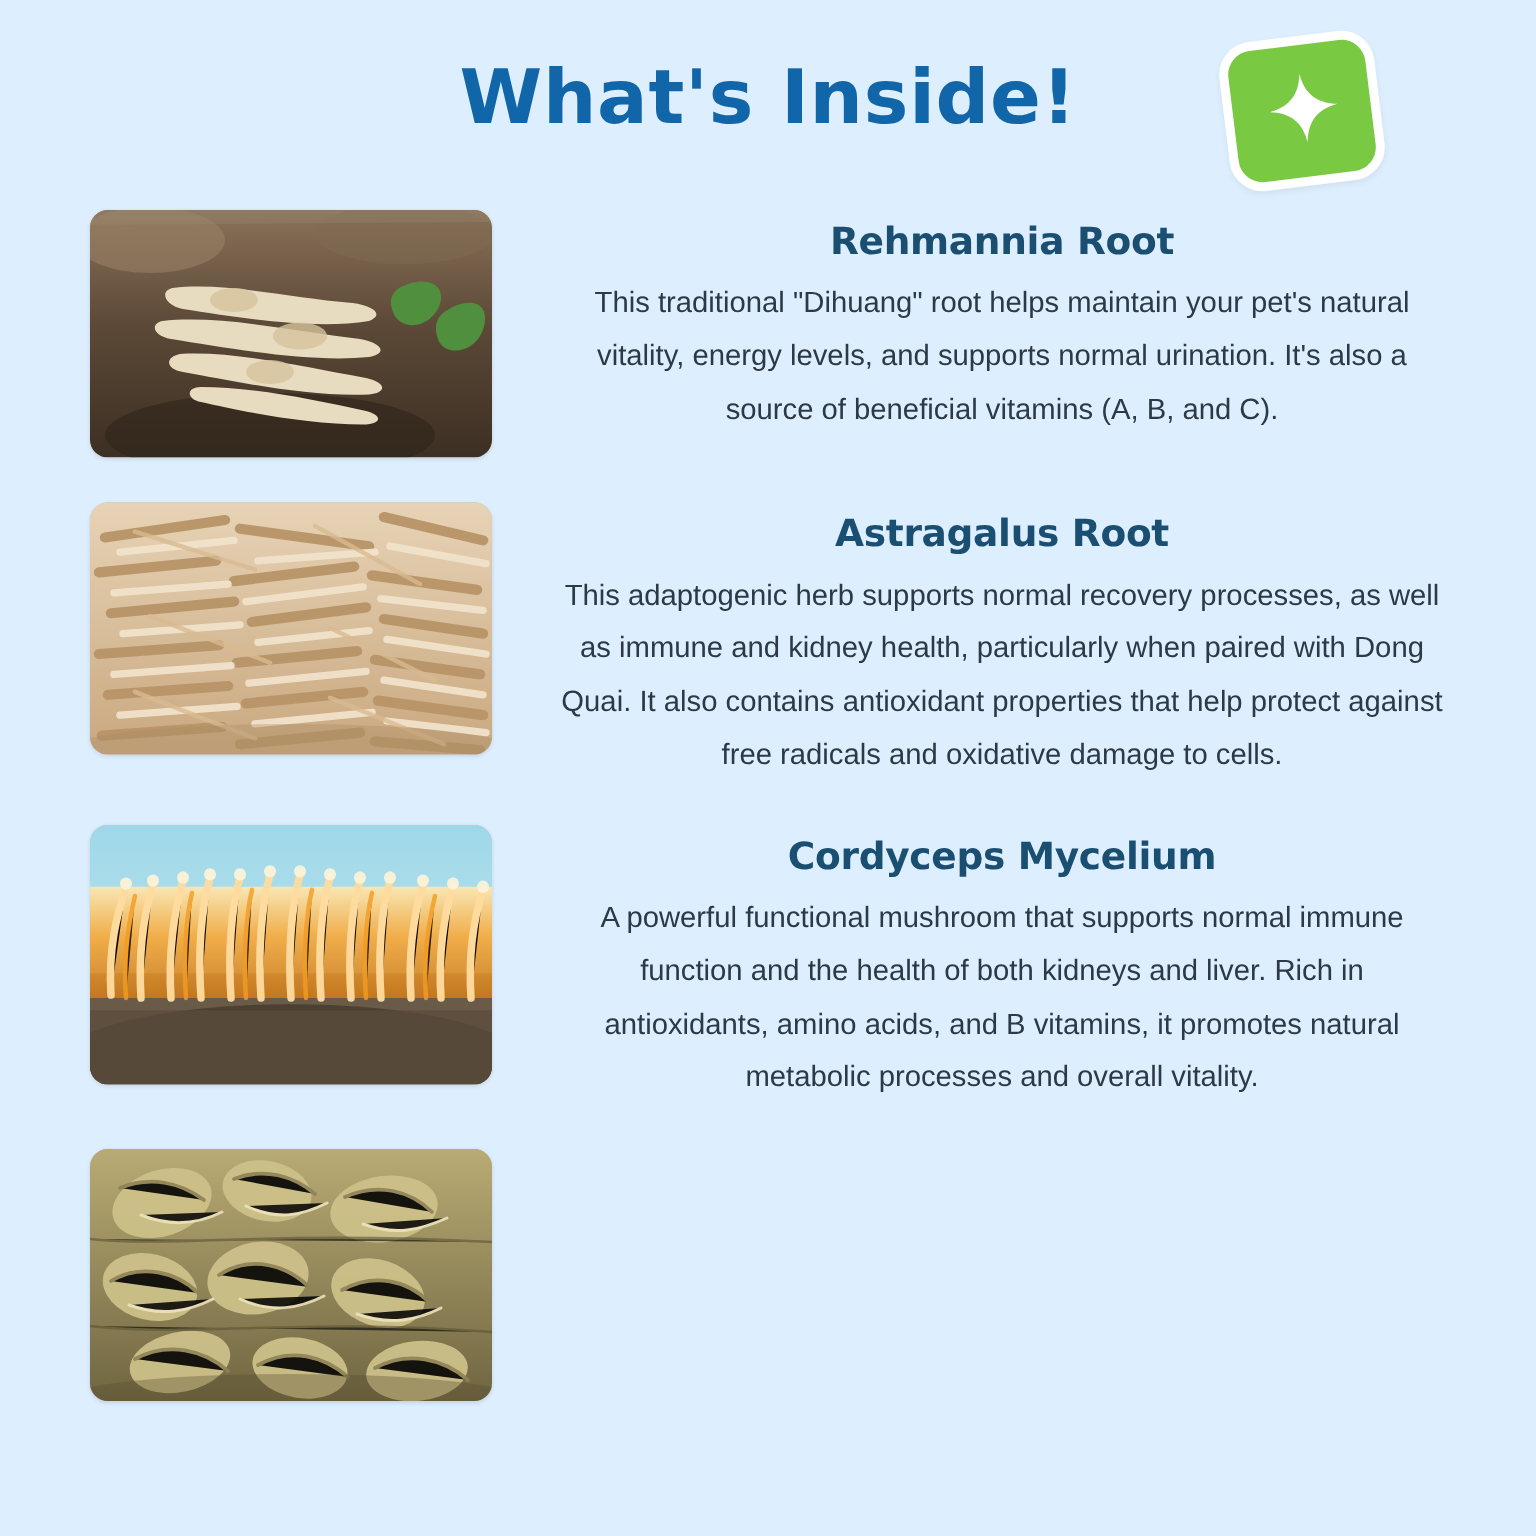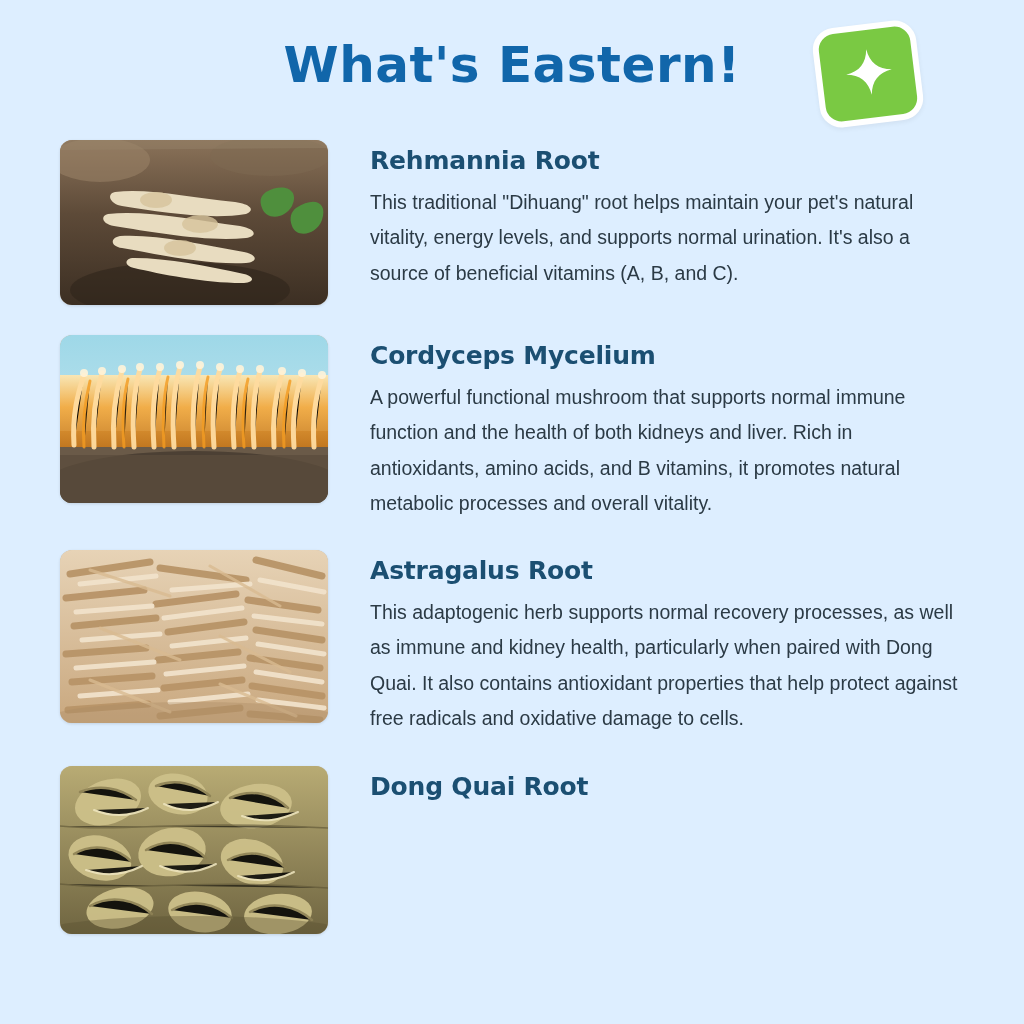--- a/index.html
+++ b/index.html
@@ -65,20 +65,21 @@
     top: 29px;
     width: 46px;
     height: 46px;
     transform: rotate(-7deg);
   }
 
   
   .list {
     position: relative;
     padding: 0 58px 0 60px;
+    text-align: center;
   }
   .item {
     display: flex;
     align-items: flex-start;
     margin-bottom: 26px;
   }
   .thumb {
     flex: 0 0 auto;
     width: 268px;
     height: 168px;
@@ -121,21 +122,21 @@
   .item:nth-child(2) { margin-top: 30px; }
   .item:nth-child(3) { margin-top: 28px; }
   .item:nth-child(4) { margin-top: 29px; }
 </style>
 </head>
 <body>
 
 <div class="page">
 
   <div class="header">
-    <h1 class="title">What's Eastern!</h1>
+    <h1 class="title">What's Inside!</h1>
 
     <div class="badge">
       <div class="badge-card"></div>
       <svg class="badge-spark" viewBox="0 0 100 100">
         <path d="M50 0 C54 30 70 46 100 50 C70 54 54 70 50 100 C46 70 30 54 0 50 C30 46 46 30 50 0 Z" fill="#ffffff"></path>
       </svg>
     </div>
   </div>
 
   <div class="list">
@@ -168,87 +169,20 @@
           <g fill="#4f8f3d">
             <path d="M236 68 C254 56 268 62 262 80 C256 96 236 98 232 86 C229 78 231 72 236 68 Z"></path>
             <path d="M206 52 C224 42 240 50 232 66 C224 80 206 80 202 68 C199 60 201 56 206 52 Z"></path>
           </g>
           <path d="M0 0 L268 0 L268 8 L0 10 Z" fill="#9b8a70" opacity="0.35"></path>
         </svg>
       </div>
       <div class="body">
         <h2 class="item-title">Rehmannia Root</h2>
         <p class="item-text">This traditional "Dihuang" root helps maintain your pet's natural vitality, energy levels, and supports normal urination. It's also a source of beneficial vitamins (A, B, and C).</p>
-      </div>
-    </div>
-
-    <div class="item">
-      <div class="thumb">
-        <svg viewBox="0 0 268 168" preserveAspectRatio="none">
-          <defs>
-            <linearGradient id="sky2" x1="0" y1="0" x2="0" y2="1">
-              <stop offset="0%" stop-color="#9ed8e8"></stop>
-              <stop offset="100%" stop-color="#cfe9ef"></stop>
-            </linearGradient>
-            <linearGradient id="cord2" x1="0" y1="0" x2="0" y2="1">
-              <stop offset="0%" stop-color="#ffe7b0"></stop>
-              <stop offset="45%" stop-color="#f6a93b"></stop>
-              <stop offset="100%" stop-color="#c97a1d"></stop>
-            </linearGradient>
-          </defs>
-          <rect width="268" height="168" fill="url(#sky2)"></rect>
-          <rect y="96" width="268" height="72" fill="#6a5a48"></rect>
-          <ellipse cx="134" cy="150" rx="150" ry="34" fill="#4c4034"></ellipse>
-          <g fill="url(#cord2)">
-            <rect x="0" y="40" width="268" height="72" opacity="0.92"></rect>
-          </g>
-          <g stroke="#ffdca0" stroke-width="5" stroke-linecap="round" opacity="0.95">
-            <path d="M14 110 C12 80 18 58 24 40"></path>
-            <path d="M34 112 C32 82 36 58 42 38"></path>
-            <path d="M54 112 C52 84 56 56 62 36"></path>
-            <path d="M74 112 C72 84 74 56 80 34"></path>
-            <path d="M94 112 C92 84 94 54 100 34"></path>
-            <path d="M114 112 C112 84 114 54 120 32"></path>
-            <path d="M134 112 C132 84 134 54 140 32"></path>
-            <path d="M154 112 C152 84 154 54 160 34"></path>
-            <path d="M174 112 C172 84 174 56 180 36"></path>
-            <path d="M194 112 C192 84 194 56 200 36"></path>
-            <path d="M214 112 C212 84 216 58 222 38"></path>
-            <path d="M234 112 C232 84 236 58 242 40"></path>
-            <path d="M254 112 C252 82 256 60 262 42"></path>
-          </g>
-          <g stroke="#f39c22" stroke-width="3" stroke-linecap="round" opacity="0.8">
-            <path d="M24 112 C22 86 26 62 30 46"></path>
-            <path d="M64 112 C62 86 64 60 68 44"></path>
-            <path d="M104 112 C102 86 104 58 108 42"></path>
-            <path d="M144 112 C142 86 144 58 148 42"></path>
-            <path d="M184 112 C182 86 184 60 188 44"></path>
-            <path d="M224 112 C222 86 226 62 230 46"></path>
-          </g>
-          <g fill="#fff4da" opacity="0.9">
-            <circle cx="24" cy="38" r="4"></circle>
-              <circle cx="42" cy="36" r="4"></circle>
-            <circle cx="62" cy="34" r="4"></circle>
-              <circle cx="80" cy="32" r="4"></circle>
-            <circle cx="100" cy="32" r="4"></circle>
-              <circle cx="120" cy="30" r="4"></circle>
-            <circle cx="140" cy="30" r="4"></circle>
-              <circle cx="160" cy="32" r="4"></circle>
-            <circle cx="180" cy="34" r="4"></circle>
-              <circle cx="200" cy="34" r="4"></circle>
-            <circle cx="222" cy="36" r="4"></circle>
-              <circle cx="242" cy="38" r="4"></circle>
-            <circle cx="262" cy="40" r="4"></circle>
-          </g>
-          <rect y="120" width="268" height="48" fill="#5b4c3c" opacity="0.75"></rect>
-        </svg>
-      </div>
-      <div class="body">
-        <h2 class="item-title">Cordyceps Mycelium</h2>
-        <p class="item-text">A powerful functional mushroom that supports normal immune function and the health of both kidneys and liver. Rich in antioxidants, amino acids, and B vitamins, it promotes natural metabolic processes and overall vitality.</p>
       </div>
     </div>
 
     <div class="item">
       <div class="thumb">
         <svg viewBox="0 0 268 173" preserveAspectRatio="none">
           <defs>
             <linearGradient id="astra3" x1="0" y1="0" x2="0" y2="1">
               <stop offset="0%" stop-color="#e7d3b6"></stop>
               <stop offset="100%" stop-color="#c9a87f"></stop>
@@ -306,20 +240,87 @@
       <div class="body">
         <h2 class="item-title">Astragalus Root</h2>
         <p class="item-text">This adaptogenic herb supports normal recovery processes, as well as immune and kidney health, particularly when paired with Dong Quai. It also contains antioxidant properties that help protect against free radicals and oxidative damage to cells.</p>
       </div>
     </div>
 
     <div class="item">
       <div class="thumb">
         <svg viewBox="0 0 268 168" preserveAspectRatio="none">
           <defs>
+            <linearGradient id="sky2" x1="0" y1="0" x2="0" y2="1">
+              <stop offset="0%" stop-color="#9ed8e8"></stop>
+              <stop offset="100%" stop-color="#cfe9ef"></stop>
+            </linearGradient>
+            <linearGradient id="cord2" x1="0" y1="0" x2="0" y2="1">
+              <stop offset="0%" stop-color="#ffe7b0"></stop>
+              <stop offset="45%" stop-color="#f6a93b"></stop>
+              <stop offset="100%" stop-color="#c97a1d"></stop>
+            </linearGradient>
+          </defs>
+          <rect width="268" height="168" fill="url(#sky2)"></rect>
+          <rect y="96" width="268" height="72" fill="#6a5a48"></rect>
+          <ellipse cx="134" cy="150" rx="150" ry="34" fill="#4c4034"></ellipse>
+          <g fill="url(#cord2)">
+            <rect x="0" y="40" width="268" height="72" opacity="0.92"></rect>
+          </g>
+          <g stroke="#ffdca0" stroke-width="5" stroke-linecap="round" opacity="0.95">
+            <path d="M14 110 C12 80 18 58 24 40"></path>
+            <path d="M34 112 C32 82 36 58 42 38"></path>
+            <path d="M54 112 C52 84 56 56 62 36"></path>
+            <path d="M74 112 C72 84 74 56 80 34"></path>
+            <path d="M94 112 C92 84 94 54 100 34"></path>
+            <path d="M114 112 C112 84 114 54 120 32"></path>
+            <path d="M134 112 C132 84 134 54 140 32"></path>
+            <path d="M154 112 C152 84 154 54 160 34"></path>
+            <path d="M174 112 C172 84 174 56 180 36"></path>
+            <path d="M194 112 C192 84 194 56 200 36"></path>
+            <path d="M214 112 C212 84 216 58 222 38"></path>
+            <path d="M234 112 C232 84 236 58 242 40"></path>
+            <path d="M254 112 C252 82 256 60 262 42"></path>
+          </g>
+          <g stroke="#f39c22" stroke-width="3" stroke-linecap="round" opacity="0.8">
+            <path d="M24 112 C22 86 26 62 30 46"></path>
+            <path d="M64 112 C62 86 64 60 68 44"></path>
+            <path d="M104 112 C102 86 104 58 108 42"></path>
+            <path d="M144 112 C142 86 144 58 148 42"></path>
+            <path d="M184 112 C182 86 184 60 188 44"></path>
+            <path d="M224 112 C222 86 226 62 230 46"></path>
+          </g>
+          <g fill="#fff4da" opacity="0.9">
+            <circle cx="24" cy="38" r="4"></circle>
+              <circle cx="42" cy="36" r="4"></circle>
+            <circle cx="62" cy="34" r="4"></circle>
+              <circle cx="80" cy="32" r="4"></circle>
+            <circle cx="100" cy="32" r="4"></circle>
+              <circle cx="120" cy="30" r="4"></circle>
+            <circle cx="140" cy="30" r="4"></circle>
+              <circle cx="160" cy="32" r="4"></circle>
+            <circle cx="180" cy="34" r="4"></circle>
+              <circle cx="200" cy="34" r="4"></circle>
+            <circle cx="222" cy="36" r="4"></circle>
+              <circle cx="242" cy="38" r="4"></circle>
+            <circle cx="262" cy="40" r="4"></circle>
+          </g>
+          <rect y="120" width="268" height="48" fill="#5b4c3c" opacity="0.75"></rect>
+        </svg>
+      </div>
+      <div class="body">
+        <h2 class="item-title">Cordyceps Mycelium</h2>
+        <p class="item-text">A powerful functional mushroom that supports normal immune function and the health of both kidneys and liver. Rich in antioxidants, amino acids, and B vitamins, it promotes natural metabolic processes and overall vitality.</p>
+      </div>
+    </div>
+
+    <div class="item">
+      <div class="thumb">
+        <svg viewBox="0 0 268 168" preserveAspectRatio="none">
+          <defs>
             <linearGradient id="dq4" x1="0" y1="0" x2="0" y2="1">
               <stop offset="0%" stop-color="#b8ab74"></stop>
               <stop offset="100%" stop-color="#6f6541"></stop>
             </linearGradient>
           </defs>
           <rect width="268" height="168" fill="url(#dq4)"></rect>
           <g fill="#cdc08a" opacity="0.95">
             <ellipse cx="48" cy="36" rx="34" ry="22" transform="rotate(-18 48 36)"></ellipse>
             <ellipse cx="118" cy="28" rx="30" ry="20" transform="rotate(12 118 28)"></ellipse>
             <ellipse cx="196" cy="40" rx="36" ry="22" transform="rotate(-8 196 40)"></ellipse>
@@ -350,18 +351,17 @@
             <path d="M178 110 C200 118 218 114 234 106"></path>
           </g>
           <g stroke="#5c5334" stroke-width="1.6" opacity="0.6">
             <path d="M0 60 C60 66 120 54 268 62"></path>
             <path d="M0 118 C70 126 140 112 268 122"></path>
           </g>
           <ellipse cx="134" cy="166" rx="150" ry="16" fill="#554c2f" opacity="0.35"></ellipse>
         </svg>
       </div>
       <div class="body">
-        <h2 class="item-title">Dong Quai Root</h2>
       </div>
     </div>
 
   </div>
 </div>
 
 </body></html>

